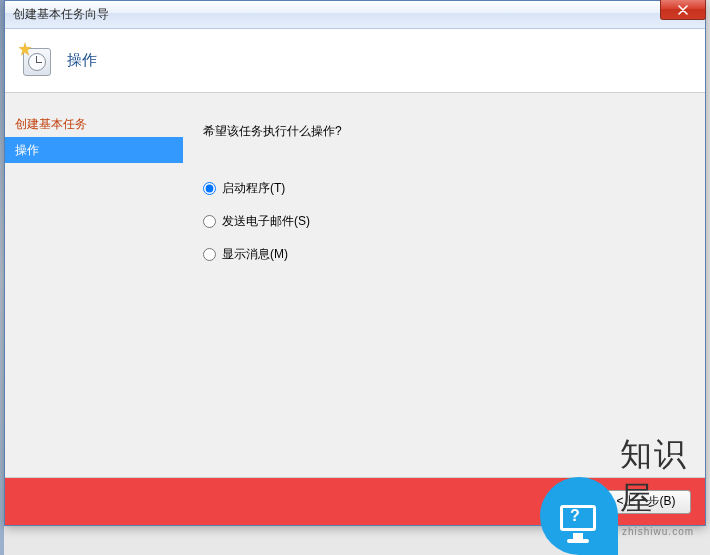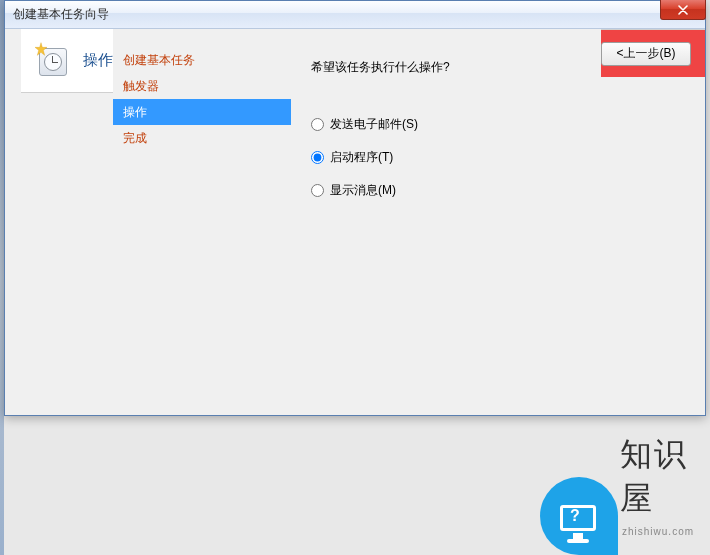--- a/index.html
+++ b/index.html
@@ -11,21 +11,21 @@
     width: 710px;
     height: 555px;
     overflow: hidden;
     position: relative;
   }
   .window {
     position: absolute;
     left: 4px;
     top: 0;
     width: 702px;
-    height: 416px;
+    height: 526px;
     background: #fff;
     border: 1px solid #5a7fb0;
     box-shadow: 0 2px 10px rgba(0,0,0,0.3);
   }
   .titlebar {
     height: 28px;
     background: linear-gradient(to bottom, #fdfeff 0%, #eaf1fb 45%, #d8e4f5 46%, #e6eefb 100%);
     border-bottom: 1px solid #b9c9df;
     display: flex;
     align-items: center;
@@ -54,22 +54,21 @@
     justify-content: center;
     color: #fff;
     cursor: pointer;
   }
   .win-btn-close svg { display:block; }
   .content {
     position: absolute;
     top: 28px; left: 0; right: 0; bottom: 0;
     background: #f0f0f0;
     display: flex;
-    flex-direction: row;
-    padding-left: 16px;
+    flex-direction: column;
   }
   .page-header {
     height: 64px;
     background: #fff;
     border-bottom: 1px solid #d0d0d0;
     display: flex;
     align-items: center;
     padding-left: 14px;
     gap: 14px;
   }
@@ -257,35 +256,33 @@
           <path fill="#f6c23a" stroke="#d39a12" stroke-width="0.5" d="M12 1 L14 8 L21 8 L15.5 12.5 L17.5 20 L12 15.5 L6.5 20 L8.5 12.5 L3 8 L10 8 Z"></path>
         </svg>
       </div>
       <div class="page-title">操作</div>
     </div>
 
     <div class="body">
 
       <div class="sidebar">
         <div class="nav-item">创建基本任务</div>
-        <div class="nav-item">触发器</div>
         <div class="nav-item selected">操作</div>
-        <div class="nav-item">完成</div>
       </div>
 
       <div class="main">
         <div class="question">希望该任务执行什么操作?</div>
 
+        <label class="radio-row">
+          <input type="radio" name="action" checked="" style="">
+          <span>启动程序(T)</span>
+        </label>
         <label class="radio-row">
           <input type="radio" name="action" style="">
           <span>发送电子邮件(S)</span>
-        </label>
-        <label class="radio-row">
-          <input type="radio" name="action" checked="" style="">
-          <span>启动程序(T)</span>
         </label>
         <label class="radio-row">
           <input type="radio" name="action" style="">
           <span>显示消息(M)</span>
         </label>
       </div>
 
     </div>
 
     <div class="footer">

